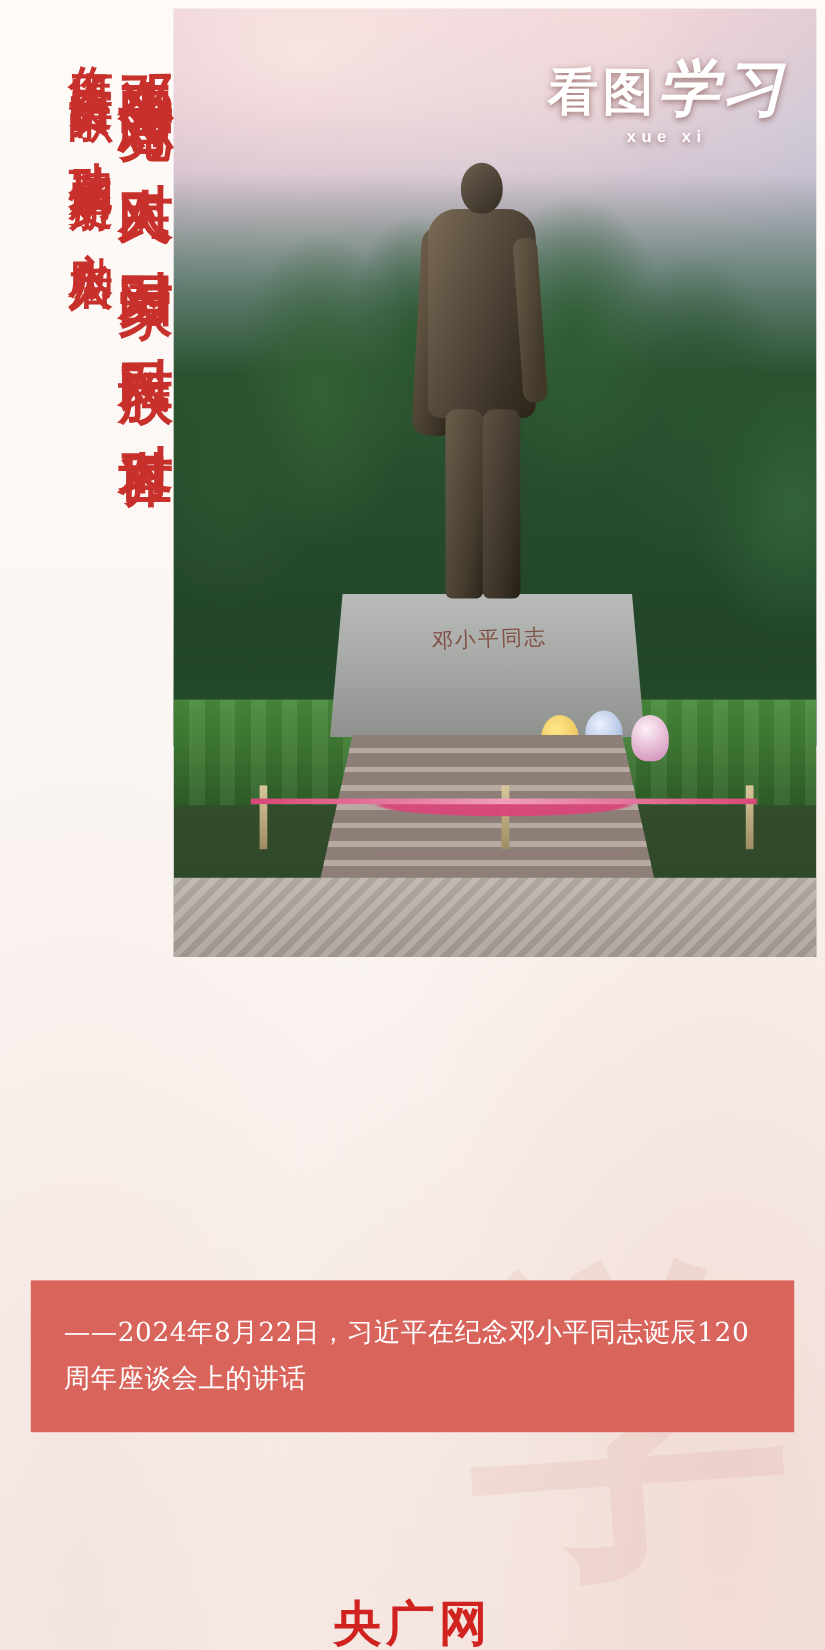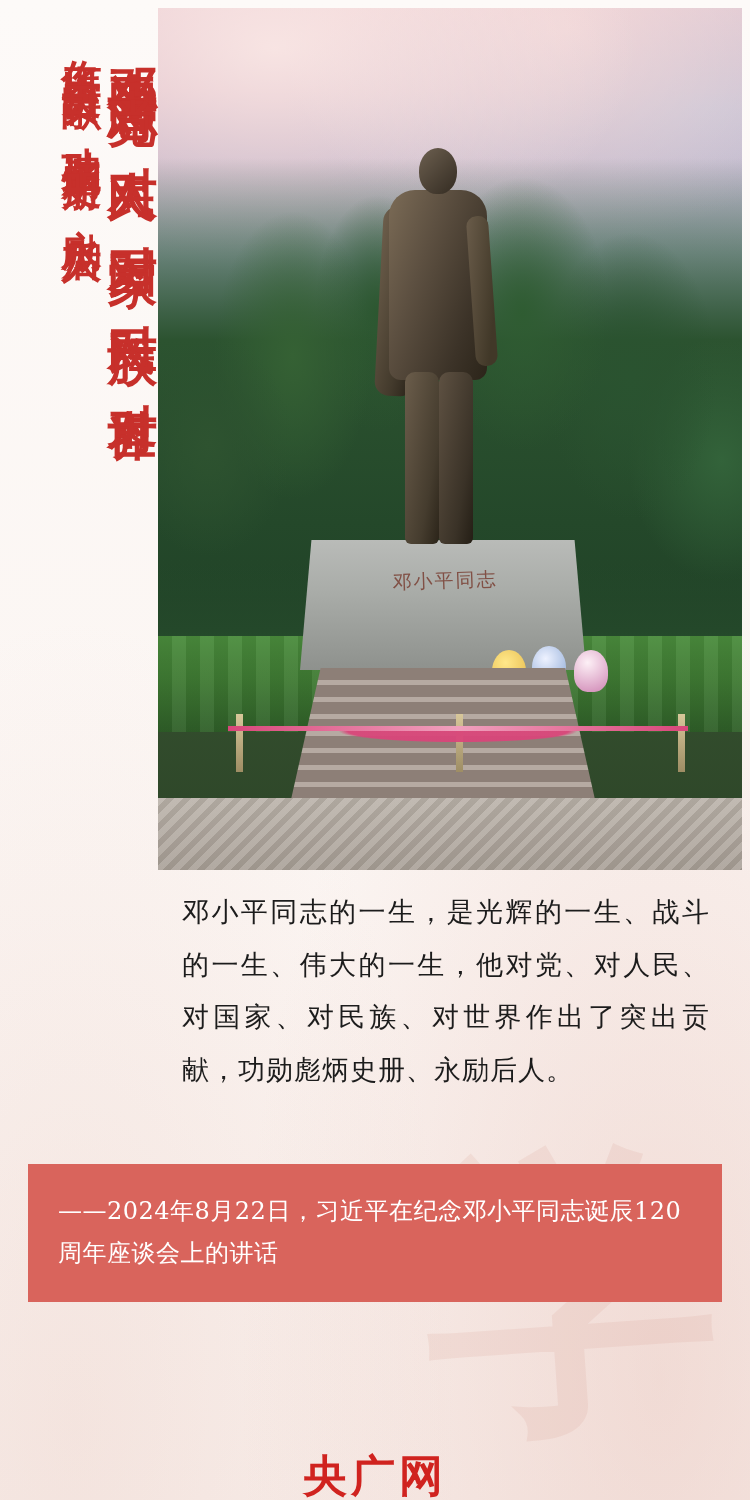--- a/index.html
+++ b/index.html
@@ -344,27 +344,32 @@
     </div>
 
     <div class="steps"></div>
     <div class="landing"></div>
     <div class="post p1"></div>
     <div class="post p2"></div>
     <div class="post p3"></div>
     <div class="rope"></div>
   </div>
 
+  <div class="badge">
+    <div class="badge-main">
+      <span>看图</span><span class="cursive">学习</span>
+    </div>
+    <div class="badge-pinyin">xue xi</div>
+  </div>
 
   <div class="headline">
     <div class="hl-col big">邓小平同志对党  对人民  对国家  对民族  对世界</div>
     <div class="hl-col small">作出了突出贡献  功勋彪炳史册  永励后人</div>
   </div>
 
-  <div class="body-text">邓小平同志的一生，是光辉的一生、战斗的一生、伟大的一生，他对党、对人民、对国家、对民族、对世界作出了突出贡献，功勋彪炳史册、永励后人。</div>
 
   <div class="source-box">——2024年8月22日，习近平在纪念邓小平同志诞辰120周年座谈会上的讲话</div>
 
   <div class="footer">
     <span class="logo">央广网</span>
   </div>
 
 </div>
 
 </body></html>

